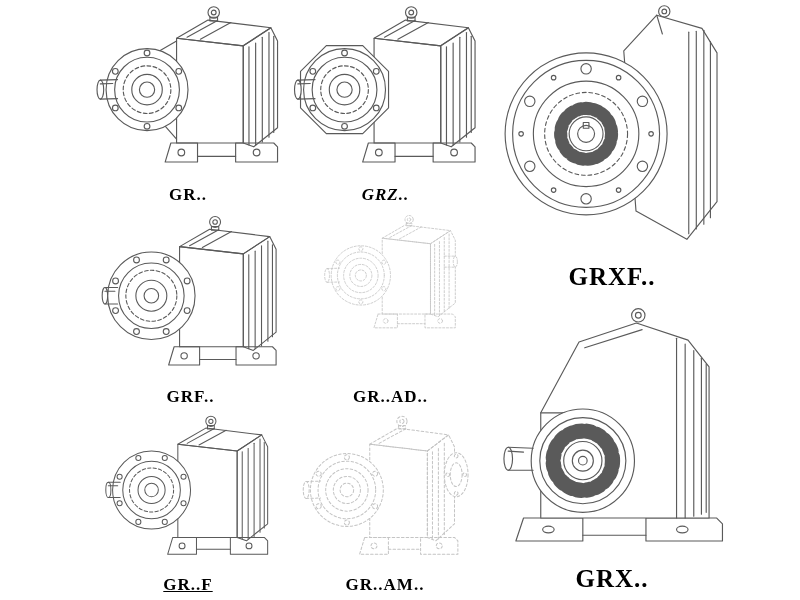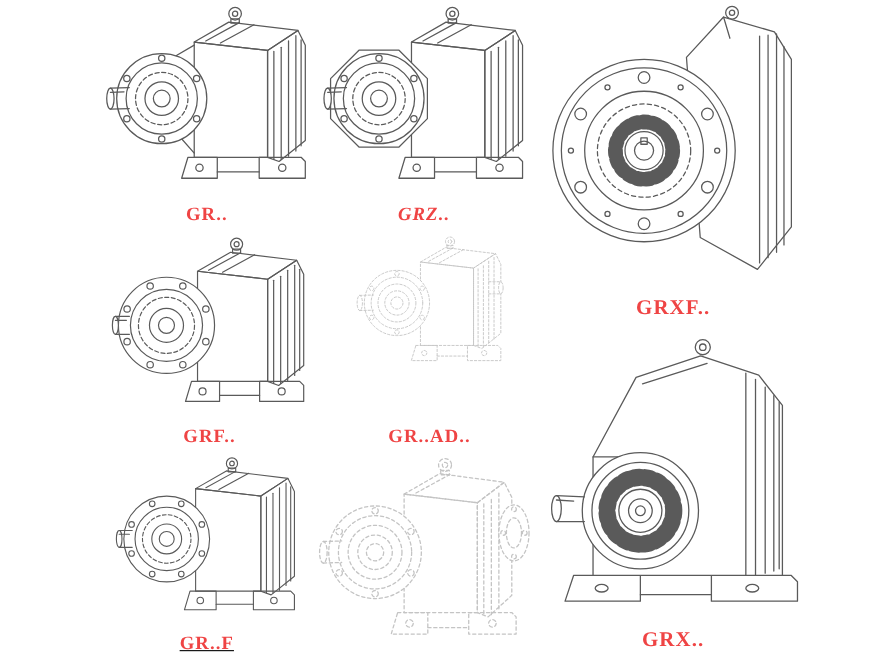--- a/index.html
+++ b/index.html
@@ -7,23 +7,23 @@
   body { font-family:"Liberation Serif", serif; }
   .canvas {
     position:relative; width:800px; height:600px;
     background:#ffffff; overflow:hidden; margin:0 auto;
   }
   .cell { position:absolute; display:flex; flex-direction:column; align-items:center; }
   .art { flex:1 1 auto; width:100%; min-height:0; }
   .art svg { width:100%; height:100%; display:block; }
   .label {
     flex:0 0 auto; text-align:center; font-weight:bold;
-    font-size:17px; letter-spacing:1px; color:#ef4444; padding:2px 0 3px;
+    font-size:17px; letter-spacing:1px; color:#000000; padding:2px 0 3px;
   }
-  .label-lg { font-size:19px; }
+  .label-lg { font-size:25px; }
   
   .ln { fill:none; stroke:#5a5a5a; stroke-width:1.2; stroke-linejoin:round; stroke-linecap:round; }
   .ghost { stroke:#c4c4c4; stroke-dasharray:3 2.5; }
 </style>
 </head>
 <body>
 
 <div class="canvas">
 
   <figure class="cell" style="left:88px; top:2px; width:200px; height:206px;">
@@ -357,15 +357,16 @@
           <circle cx="88.3" cy="111.2" r="3"></circle>
             <circle cx="55" cy="130.5" r="3"></circle>
           <circle cx="21.7" cy="111.2" r="3"></circle>
             <circle cx="21.7" cy="72.8" r="3"></circle>
           <ellipse cx="7" cy="92" rx="3.5" ry="10" fill="#fff"></ellipse>
           <line x1="7" y1="82" x2="24" y2="81.5"></line>
           <line x1="7" y1="102" x2="24" y2="101.5"></line>
         </g>
       </svg>
     </div>
+    <figcaption class="label">GR..AM..</figcaption>
   </figure>
 
 </div>
 
 </body></html>

